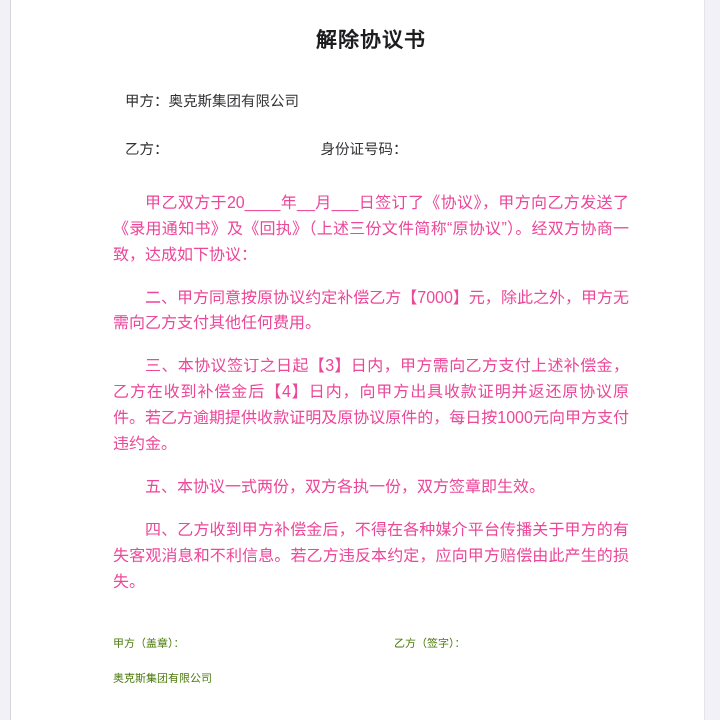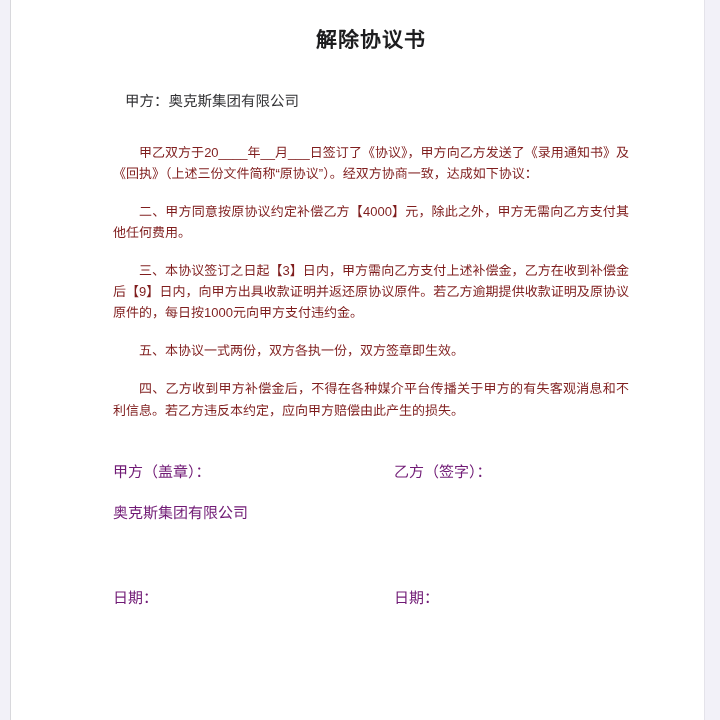--- a/index.html
+++ b/index.html
@@ -64,33 +64,33 @@
   .party-line.first { padding-top: 25px; }
   .party-line.second { padding-top: 14px; }
   .field-id {
     display: inline-block;
     margin-left: 152px;
   }
 
   .clause {
     margin: 0;
     padding-top: 17px;
-    font-size: 13px;
-    color: #7f1d1d;
+    font-size: 16px;
+    color: #ec4899;
     line-height: 1.62;
     text-align: justify;
     text-justify: inter-ideograph;
     text-indent: 2em;
   }
 
   
   .sig-row {
     position: relative;
-    font-size: 15px;
-    color: #701a75;
+    font-size: 11px;
+    color: #4d7c0f;
     line-height: 1.5;
   }
   .sig-row.block-sign { padding-top: 40px; }
   .sig-row.block-name { padding-top: 19px; }
   .sig-row.block-date { padding-top: 62px; }
 
   .col-left {
     display: inline-block;
     width: 281px;              
     white-space: pre;
@@ -104,27 +104,28 @@
 <body>
 
 <div id="viewport">
   <div id="page">
     <div id="content">
 
       <h1 class="doc-title">解除协议书</h1>
 
       <p class="party-line first"><span>甲方：</span><span>奥克斯集团有限公司</span></p>
 
+      <p class="party-line second"><span>乙方：</span><span class="field-id">身份证号码：</span></p>
 
       <p class="clause">甲乙双方于20____年__月___日签订了《协议》，甲方向乙方发送了《录用通知书》及《回执》（上述三份文件简称“原协议”）。经双方协商一致，达成如下协议：</p>
 
 
-      <p class="clause">二、甲方同意按原协议约定补偿乙方【4000】元，除此之外，甲方无需向乙方支付其他任何费用。</p>
+      <p class="clause">二、甲方同意按原协议约定补偿乙方【7000】元，除此之外，甲方无需向乙方支付其他任何费用。</p>
 
-      <p class="clause">三、本协议签订之日起【3】日内，甲方需向乙方支付上述补偿金，乙方在收到补偿金后【9】日内，向甲方出具收款证明并返还原协议原件。若乙方逾期提供收款证明及原协议原件的，每日按1000元向甲方支付违约金。</p>
+      <p class="clause">三、本协议签订之日起【3】日内，甲方需向乙方支付上述补偿金，乙方在收到补偿金后【4】日内，向甲方出具收款证明并返还原协议原件。若乙方逾期提供收款证明及原协议原件的，每日按1000元向甲方支付违约金。</p>
 
       <p class="clause">五、本协议一式两份，双方各执一份，双方签章即生效。</p>
 
       <p class="clause">四、乙方收到甲方补偿金后，不得在各种媒介平台传播关于甲方的有失客观消息和不利信息。若乙方违反本约定，应向甲方赔偿由此产生的损失。</p>
 
       <div class="sig-row block-sign"><span class="col-left">甲方（盖章）：</span><span class="col-right">乙方（签字）：</span></div>
 
       <div class="sig-row block-name"><span class="col-left">奥克斯集团有限公司</span></div>
 
       <div class="sig-row block-date"><span class="col-left">日期：</span><span class="col-right">日期：</span></div>

